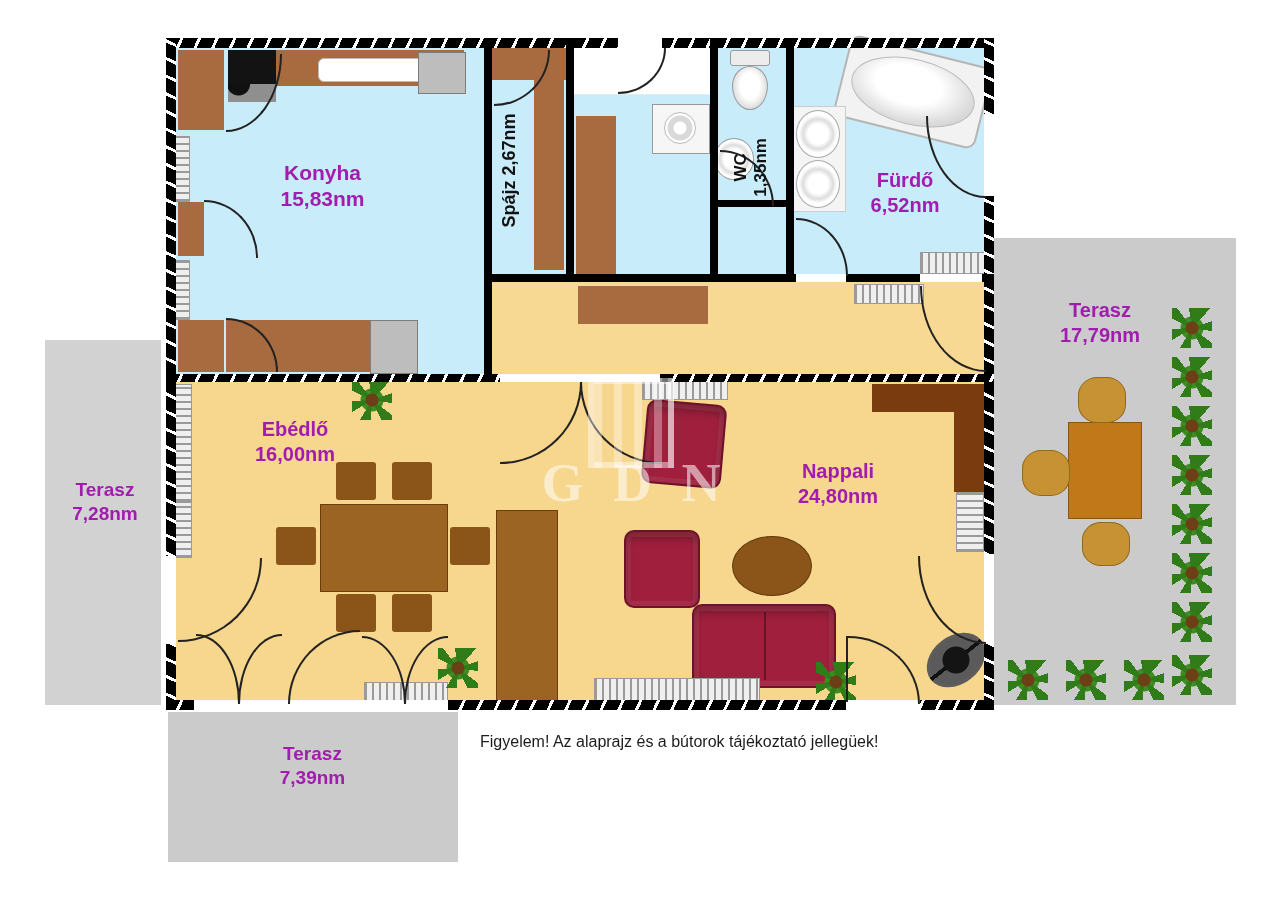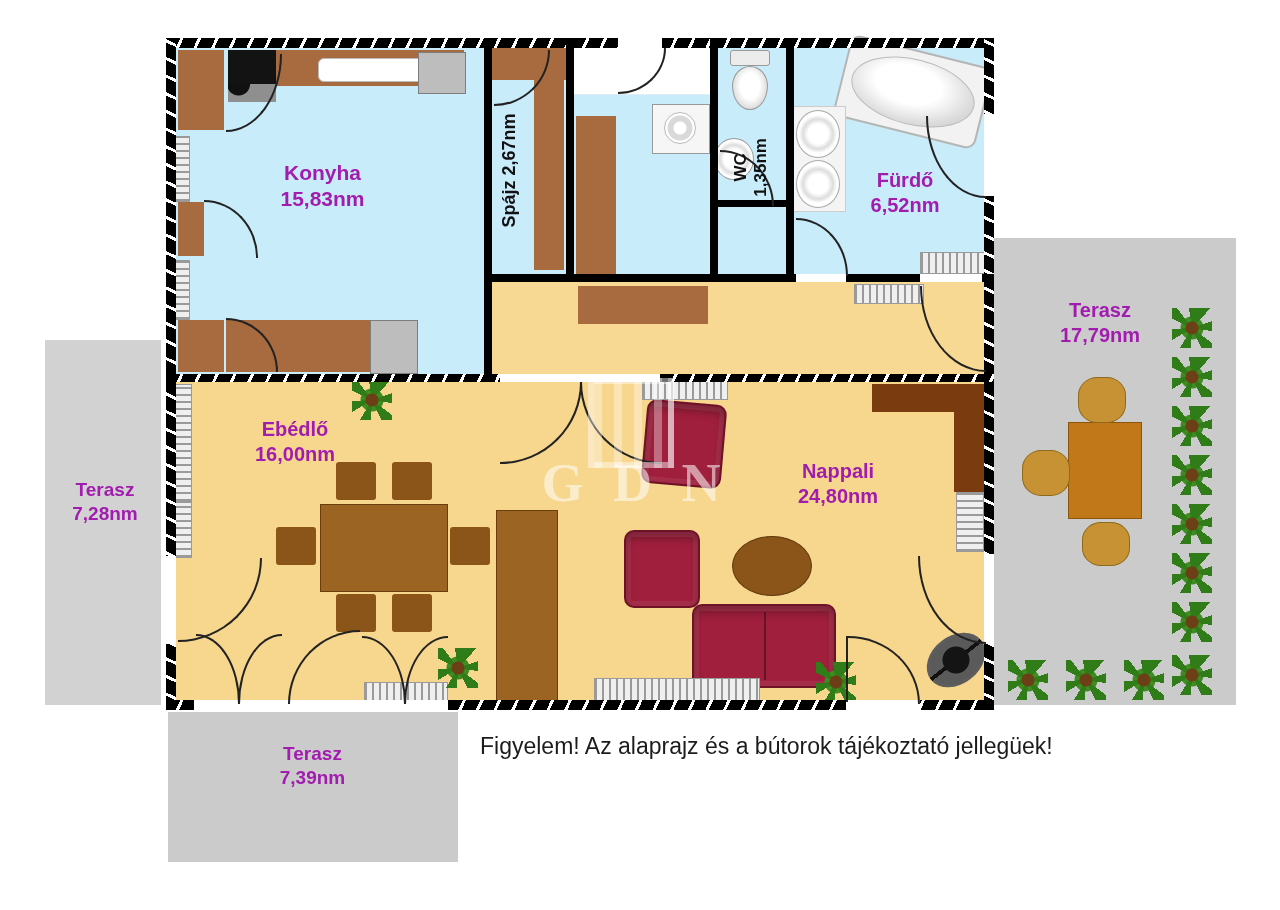--- a/index.html
+++ b/index.html
@@ -226,15 +226,15 @@
   </div>
   <div class="lbl" style="left:40px;top:478px;width:130px;font-size:19px;">
     <span>Terasz</span>
     <span>7,28nm</span>
   </div>
   <div class="lbl" style="left:240px;top:742px;width:145px;font-size:19px;">
     <span>Terasz</span>
     <span>7,39nm</span>
   </div>
 
-  <div class="foot" style="left:480px;top:733px;font-size:23px;">Figyelem! Az alaprajz és a bútorok tájékoztató jellegüek!</div>
+  <div class="foot" style="left:480px;top:733px;font-size:16px;">Figyelem! Az alaprajz és a bútorok tájékoztató jellegüek!</div>
 
 </div>
 
 </body></html>

